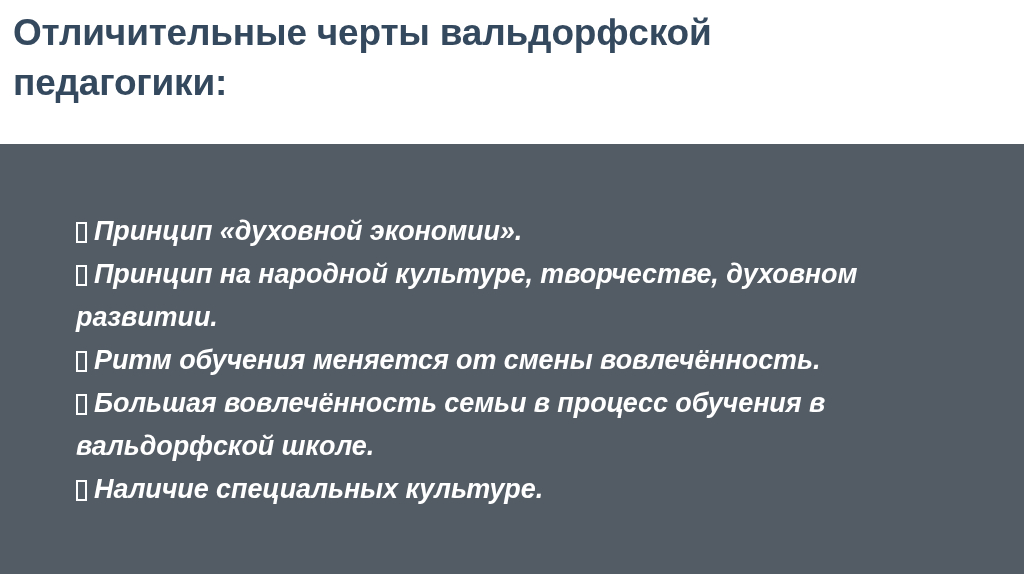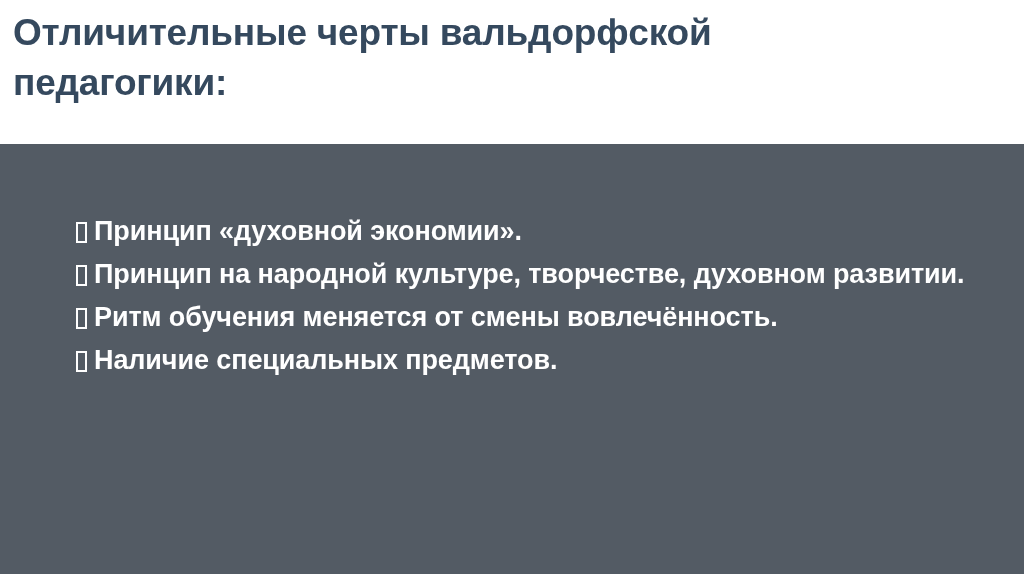--- a/index.html
+++ b/index.html
@@ -91,20 +91,21 @@
     height: 21px;
     border: 2px solid #ffffff;
     box-sizing: border-box;
     vertical-align: -3px;
     margin-right: 7px;
   }
 
   .bullet-text {
     
     display: inline;
+    font-style: italic;
   }
 </style>
 </head>
 <body>
 
 <div class="slide">
 
   <div class="header-band">
     <h1 class="slide-title">Отличительные черты вальдорфской
 педагогики:</h1>
@@ -118,21 +119,24 @@
       </li>
 
       <li class="bullet-item">
         <span class="tofu-bullet"></span><span class="bullet-text">Принцип на народной культуре, творчестве, духовном развитии.</span>
       </li>
 
       <li class="bullet-item">
         <span class="tofu-bullet"></span><span class="bullet-text">Ритм обучения меняется от смены вовлечённость.</span>
       </li>
 
+      <li class="bullet-item">
+        <span class="tofu-bullet"></span><span class="bullet-text">Большая вовлечённость семьи в процесс обучения в вальдорфской школе.</span>
+      </li>
 
       <li class="bullet-item">
-        <span class="tofu-bullet"></span><span class="bullet-text">Наличие специальных предметов.</span>
+        <span class="tofu-bullet"></span><span class="bullet-text">Наличие специальных культуре.</span>
       </li>
 
     </ul>
   </div>
 
 </div>
 
 </body></html>

